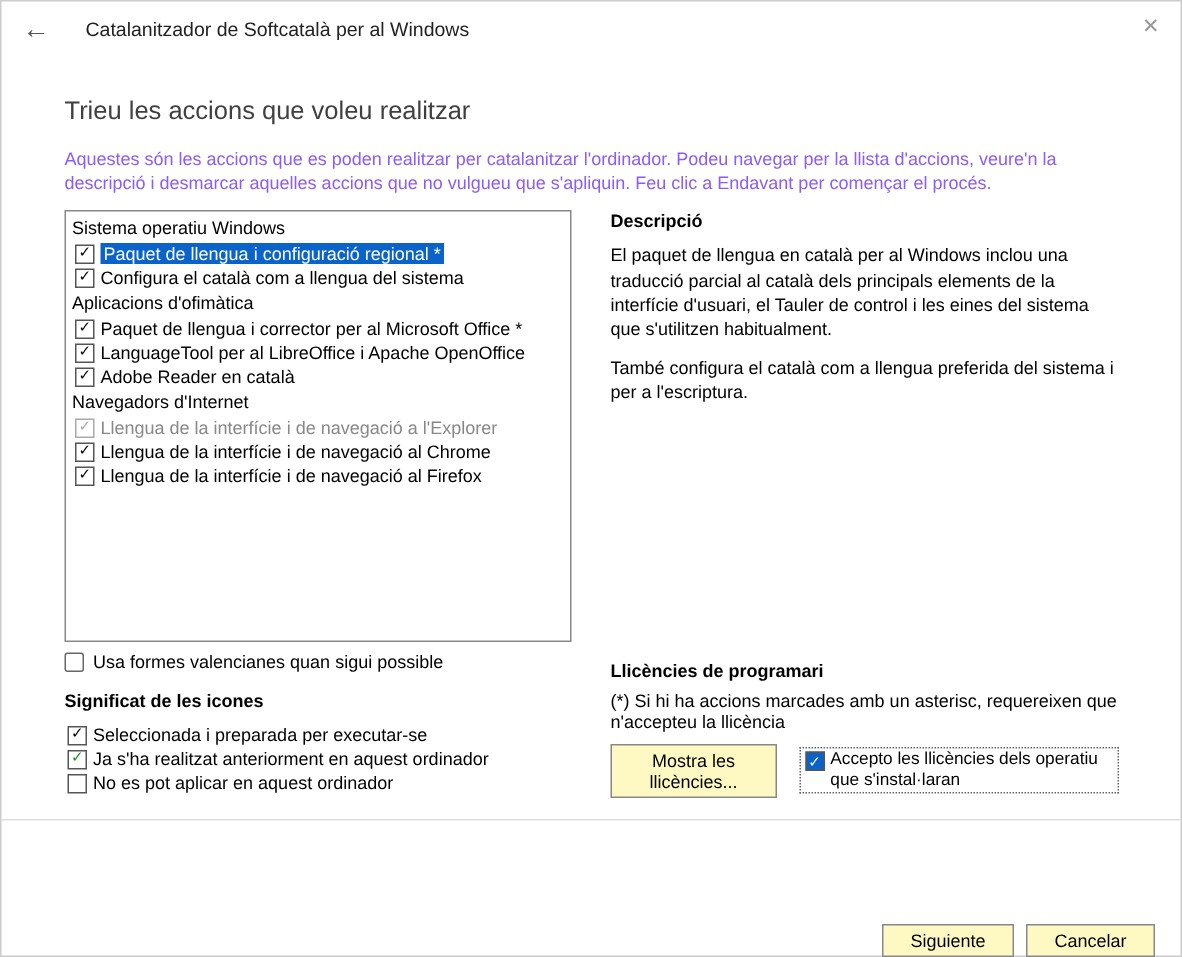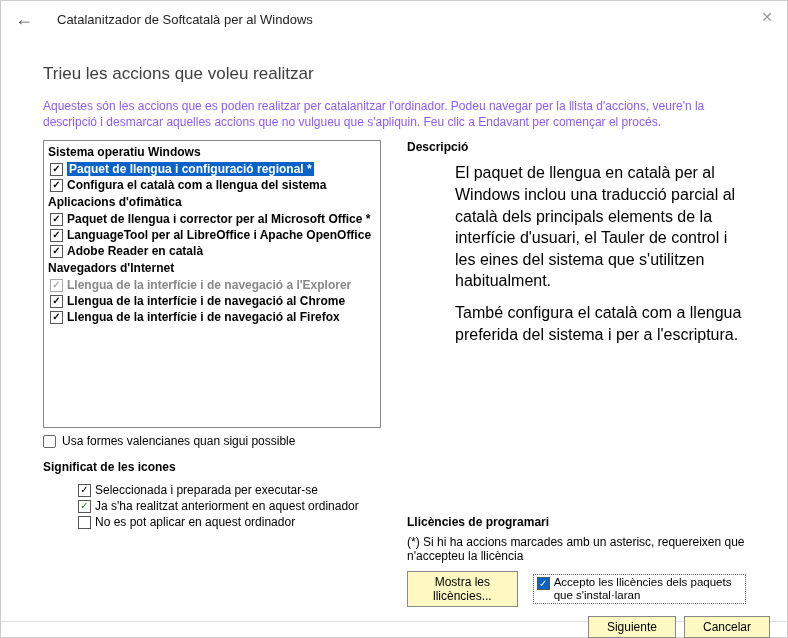--- a/index.html
+++ b/index.html
@@ -57,21 +57,20 @@
   .columns {
     display: flex;
     gap: 26px;
   }
   .left-col, .right-col { flex: 1; }
   .action-list {
     border: 1px solid #888;
     padding: 2px 4px 4px 4px;
     height: 288px;
     overflow: auto;
-    font-weight: bold;
   }
   .group-label {
     font-size: 12px;
     color: #000;
     padding: 2px 0 2px 0px;
   }
   .item {
     display: flex;
     align-items: center;
     padding: 1px 0 1px 2px;
@@ -121,31 +120,29 @@
     margin: 12px 0 6px 0;
   }
   .legend-box {
     padding: 2px 2px;
   }
   .legend-item {
     display: flex;
     align-items: center;
     gap: 4px;
     padding: 1px 0;
-    margin-left: 33px;
   }
   .desc-title {
     font-weight: 600;
     font-size: 12px;
     margin-bottom: 8px;
   }
   .desc-text {
-    font-size: 16px;
+    font-size: 12px;
     line-height: 1.35;
-    margin-left: 48px;
   }
   .desc-text p { margin: 0 0 10px 0; }
   .license-note {
     font-size: 12px;
     margin-bottom: 8px;
   }
   .license-row {
     display: flex;
     align-items: center;
     gap: 16px;
@@ -278,21 +275,21 @@
       </div>
 
       <div style="height:148px"></div>
 
       <div class="section-title">Llicències de programari</div>
       <div class="license-note">(*) Si hi ha accions marcades amb un asterisc, requereixen que n'accepteu la llicència</div>
       <div class="license-row">
         <button class="btn">Mostra les llicències...</button>
         <div class="accept-box">
           <span class="accept-chk"></span>
-          <span class="accept-label">Accepto les llicències dels paquets que s'instal·laran</span>
+          <span class="accept-label">Accepto les llicències dels operatiu que s'instal·laran</span>
         </div>
       </div>
     </div>
   </div>
 
   <hr class="sep">
 </div>
 
 <div class="footer">
   <button class="btn default">Siguiente</button>

